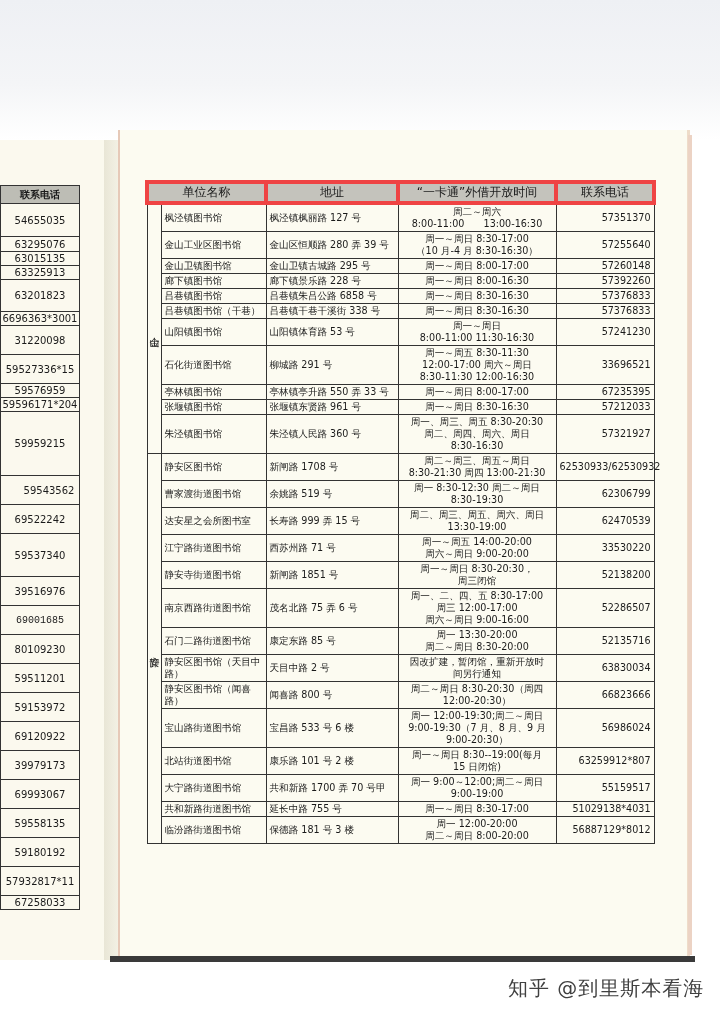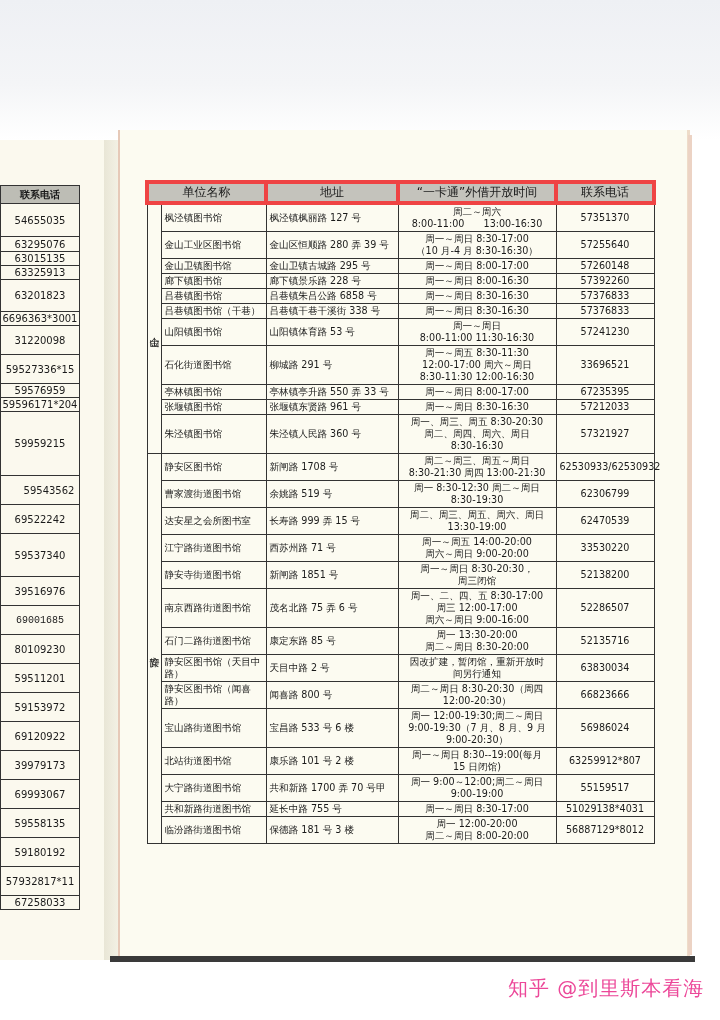--- a/index.html
+++ b/index.html
@@ -36,25 +36,25 @@
   
   table.main {
     position:absolute; left:145px; top:180px; width:507px;
     border-collapse:collapse; font-size:9.6px; table-layout:fixed;
   }
   table.main th {
     background:#c4c3bc; border:4px solid #ef4444; font-weight:normal; height:15px; font-size:12px; padding:0;
   }
   table.main td { border:1px solid #333; padding:1px 3px; line-height:12px; vertical-align:middle; }
   td.group { text-align:center; font-size:10px; width:12px; padding:0; }
-  td.phone { text-align:center; }
+  td.phone { text-align:right; }
   .hours span { display:block;text-align:center; }
 
   .watermark {
-    position:absolute; left:508px; top:975px; font-size:20px; color:#ec4899; letter-spacing:1px;
+    position:absolute; left:508px; top:975px; font-size:20px; color:#404040; letter-spacing:1px;
   }
 </style>
 </head>
 <body>
 
 <div class="scan-bg"></div>
 <div class="left-page"></div>
 <div class="left-gutter"></div>
 <div class="right-page"></div>
 <div class="page-edge"></div>

